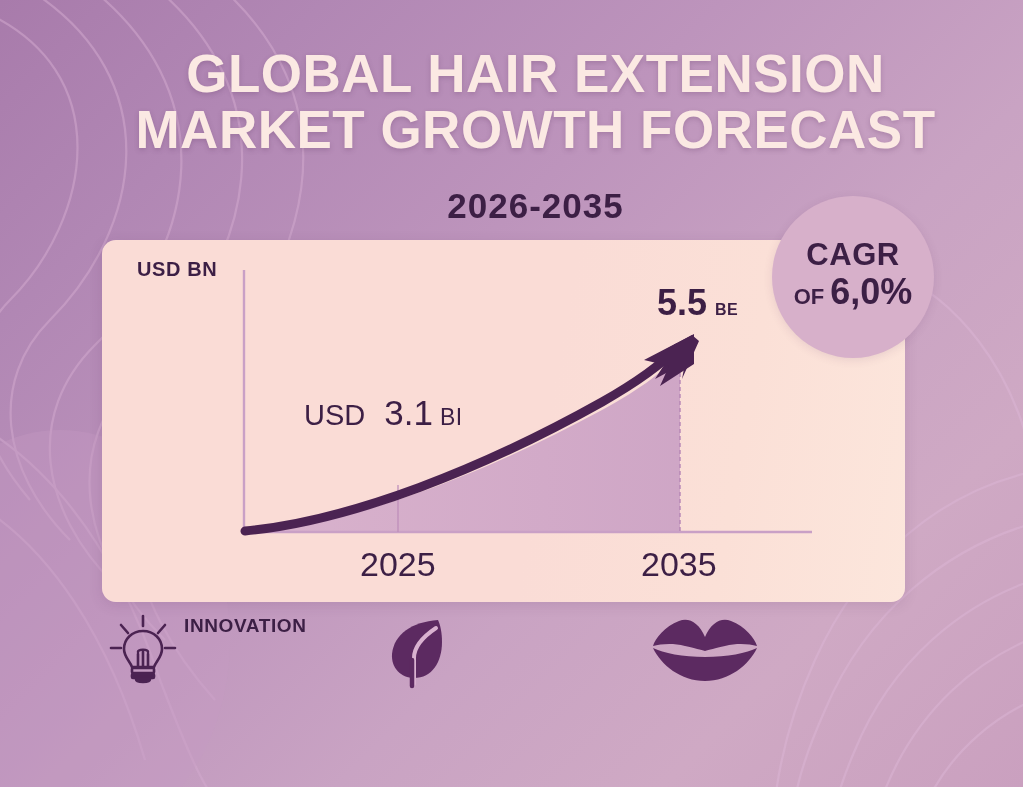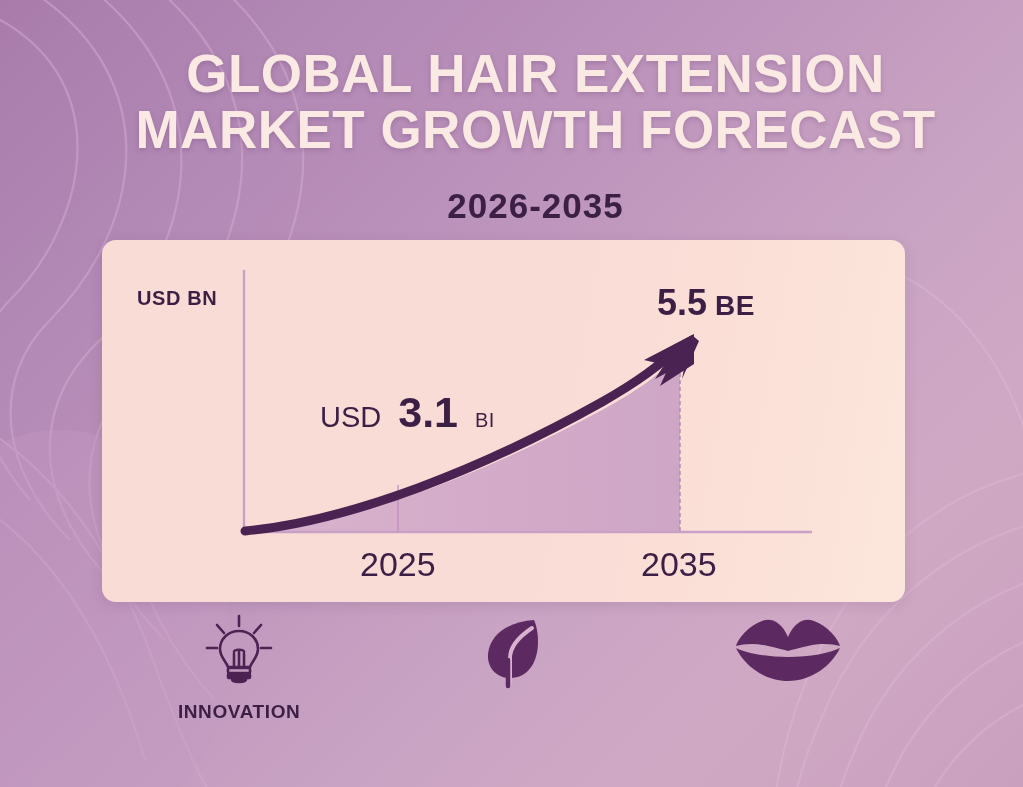--- a/index.html
+++ b/index.html
@@ -93,65 +93,66 @@
     width: 803px;
     height: 362px;
     border-radius: 14px;
     background: linear-gradient(100deg, #fadcd6 0%, #fadcd6 55%, #fbe0d7 78%, #fce6dc 100%);
     box-shadow: 0 3px 14px rgba(80,40,85,0.13);
     overflow: hidden;
   }
   .axis-label {
     position: absolute;
     left: 35px;
-    top: 47px;
+    top: 18px;
     font-size: 20px;
     font-weight: bold;
     letter-spacing: 0.6px;
     color: #3c1f45;
   }
   .value-mid {
     position: absolute;
-    left: 218px;
+    left: 202px;
     top: 148px;
     display: flex;
     align-items: baseline;
-    gap: 17px;
+    gap: 7px;
     color: #3c1f45;
   }
   .value-mid .vm-usd {
     font-size: 29px;
     font-weight: normal;
   }
   .value-mid .vm-num {
-    font-size: 43px;
-    font-weight: bold;
+    font-size: 35px;
+    font-weight: normal;
+    margin-left: 12px;
   }
   .value-mid .vm-unit {
-    font-size: 20px;
+    font-size: 23px;
     font-weight: normal;
     letter-spacing: 0.5px;
     margin-top: 16px;
   }
   .value-top {
     position: absolute;
     left: 528px;
     top: 42px;
     display: flex;
     align-items: baseline;
     gap: 8px;
     color: #3c1f45;
     margin-left: 27px;
   }
   .value-top .vt-num {
     font-size: 36px;
     font-weight: bold;
   }
   .value-top .vt-unit {
-    font-size: 28px;
+    font-size: 16px;
     font-weight: bold;
     letter-spacing: 0.5px;
   }
   .tick-label {
     position: absolute;
     top: 305px;
     font-size: 34px;
     font-weight: normal;
     color: #3c1f45;
   }
@@ -162,22 +163,21 @@
     position: absolute;
     left: 102px;
     top: 608px;
     width: 823px;
     display: flex;
     align-items: flex-start;
   }
   .feature {
     flex: 1;
     display: flex;
-    flex-direction: column;
-    align-items: center;
+    flex-direction: row;
   }
   .feature .ficon {
     height: 86px;
     display: flex;
     align-items: center;
     justify-content: center;
   }
   .feature .flabel {
     margin-top: 6px;
     font-size: 19px;
@@ -221,20 +221,27 @@
     <g fill="#c79cc4" opacity="0.35">
       <ellipse cx="60" cy="640" rx="170" ry="210"></ellipse>
     </g>
   </svg>
 
   <div class="title-block">
     <div class="main-title">GLOBAL HAIR EXTENSION MARKET GROWTH FORECAST</div>
     <div class="sub-title">2026-2035</div>
   </div>
 
+  <div class="cagr-badge">
+    <div class="cagr-top">CAGR</div>
+    <div class="cagr-bottom">
+      <span class="cagr-of">OF</span>
+      <span class="cagr-value">6,0%</span>
+    </div>
+  </div>
 
   <div class="chart-card">
 
     <svg width="803" height="362" viewBox="0 0 803 362" xmlns="http://www.w3.org/2000/svg" style="position:absolute;left:0;top:0;">
       <defs>
         <linearGradient id="areaGrad" x1="0" y1="0" x2="1" y2="0">
           <stop offset="0%" stop-color="#d3abcb" stop-opacity="0.85"></stop>
           <stop offset="100%" stop-color="#caa0c4" stop-opacity="0.9"></stop>
         </linearGradient>
       </defs>

